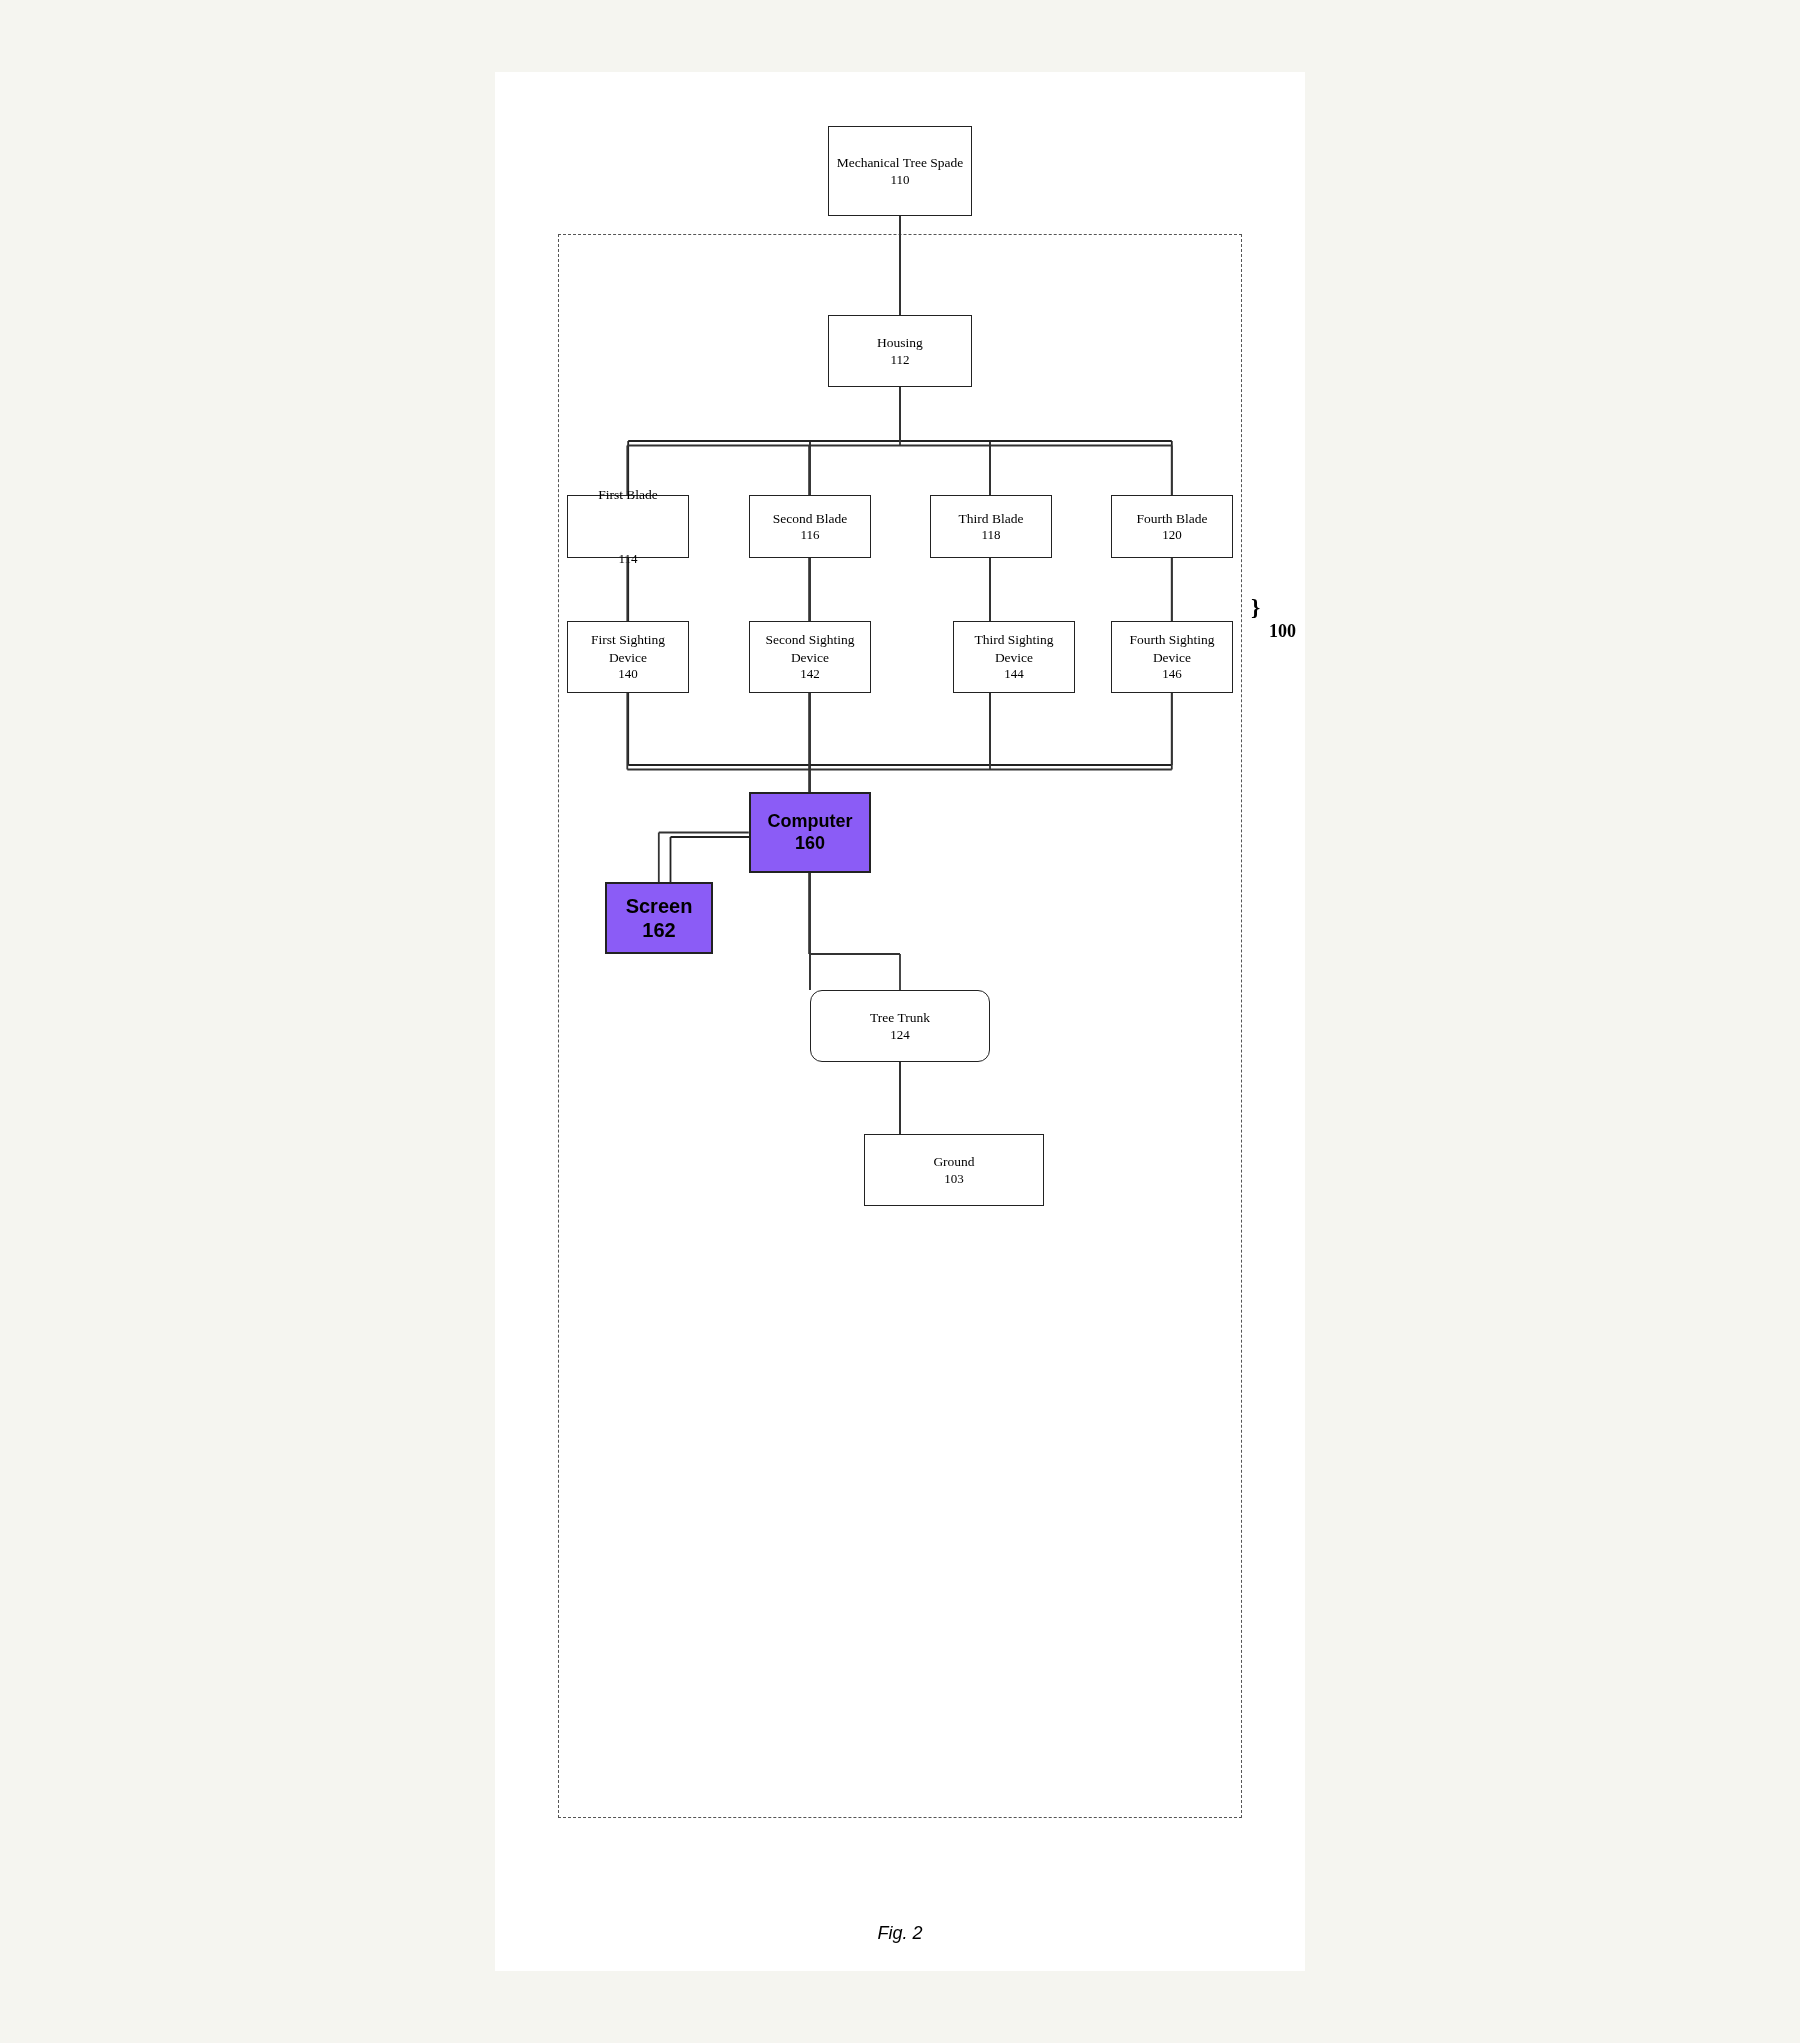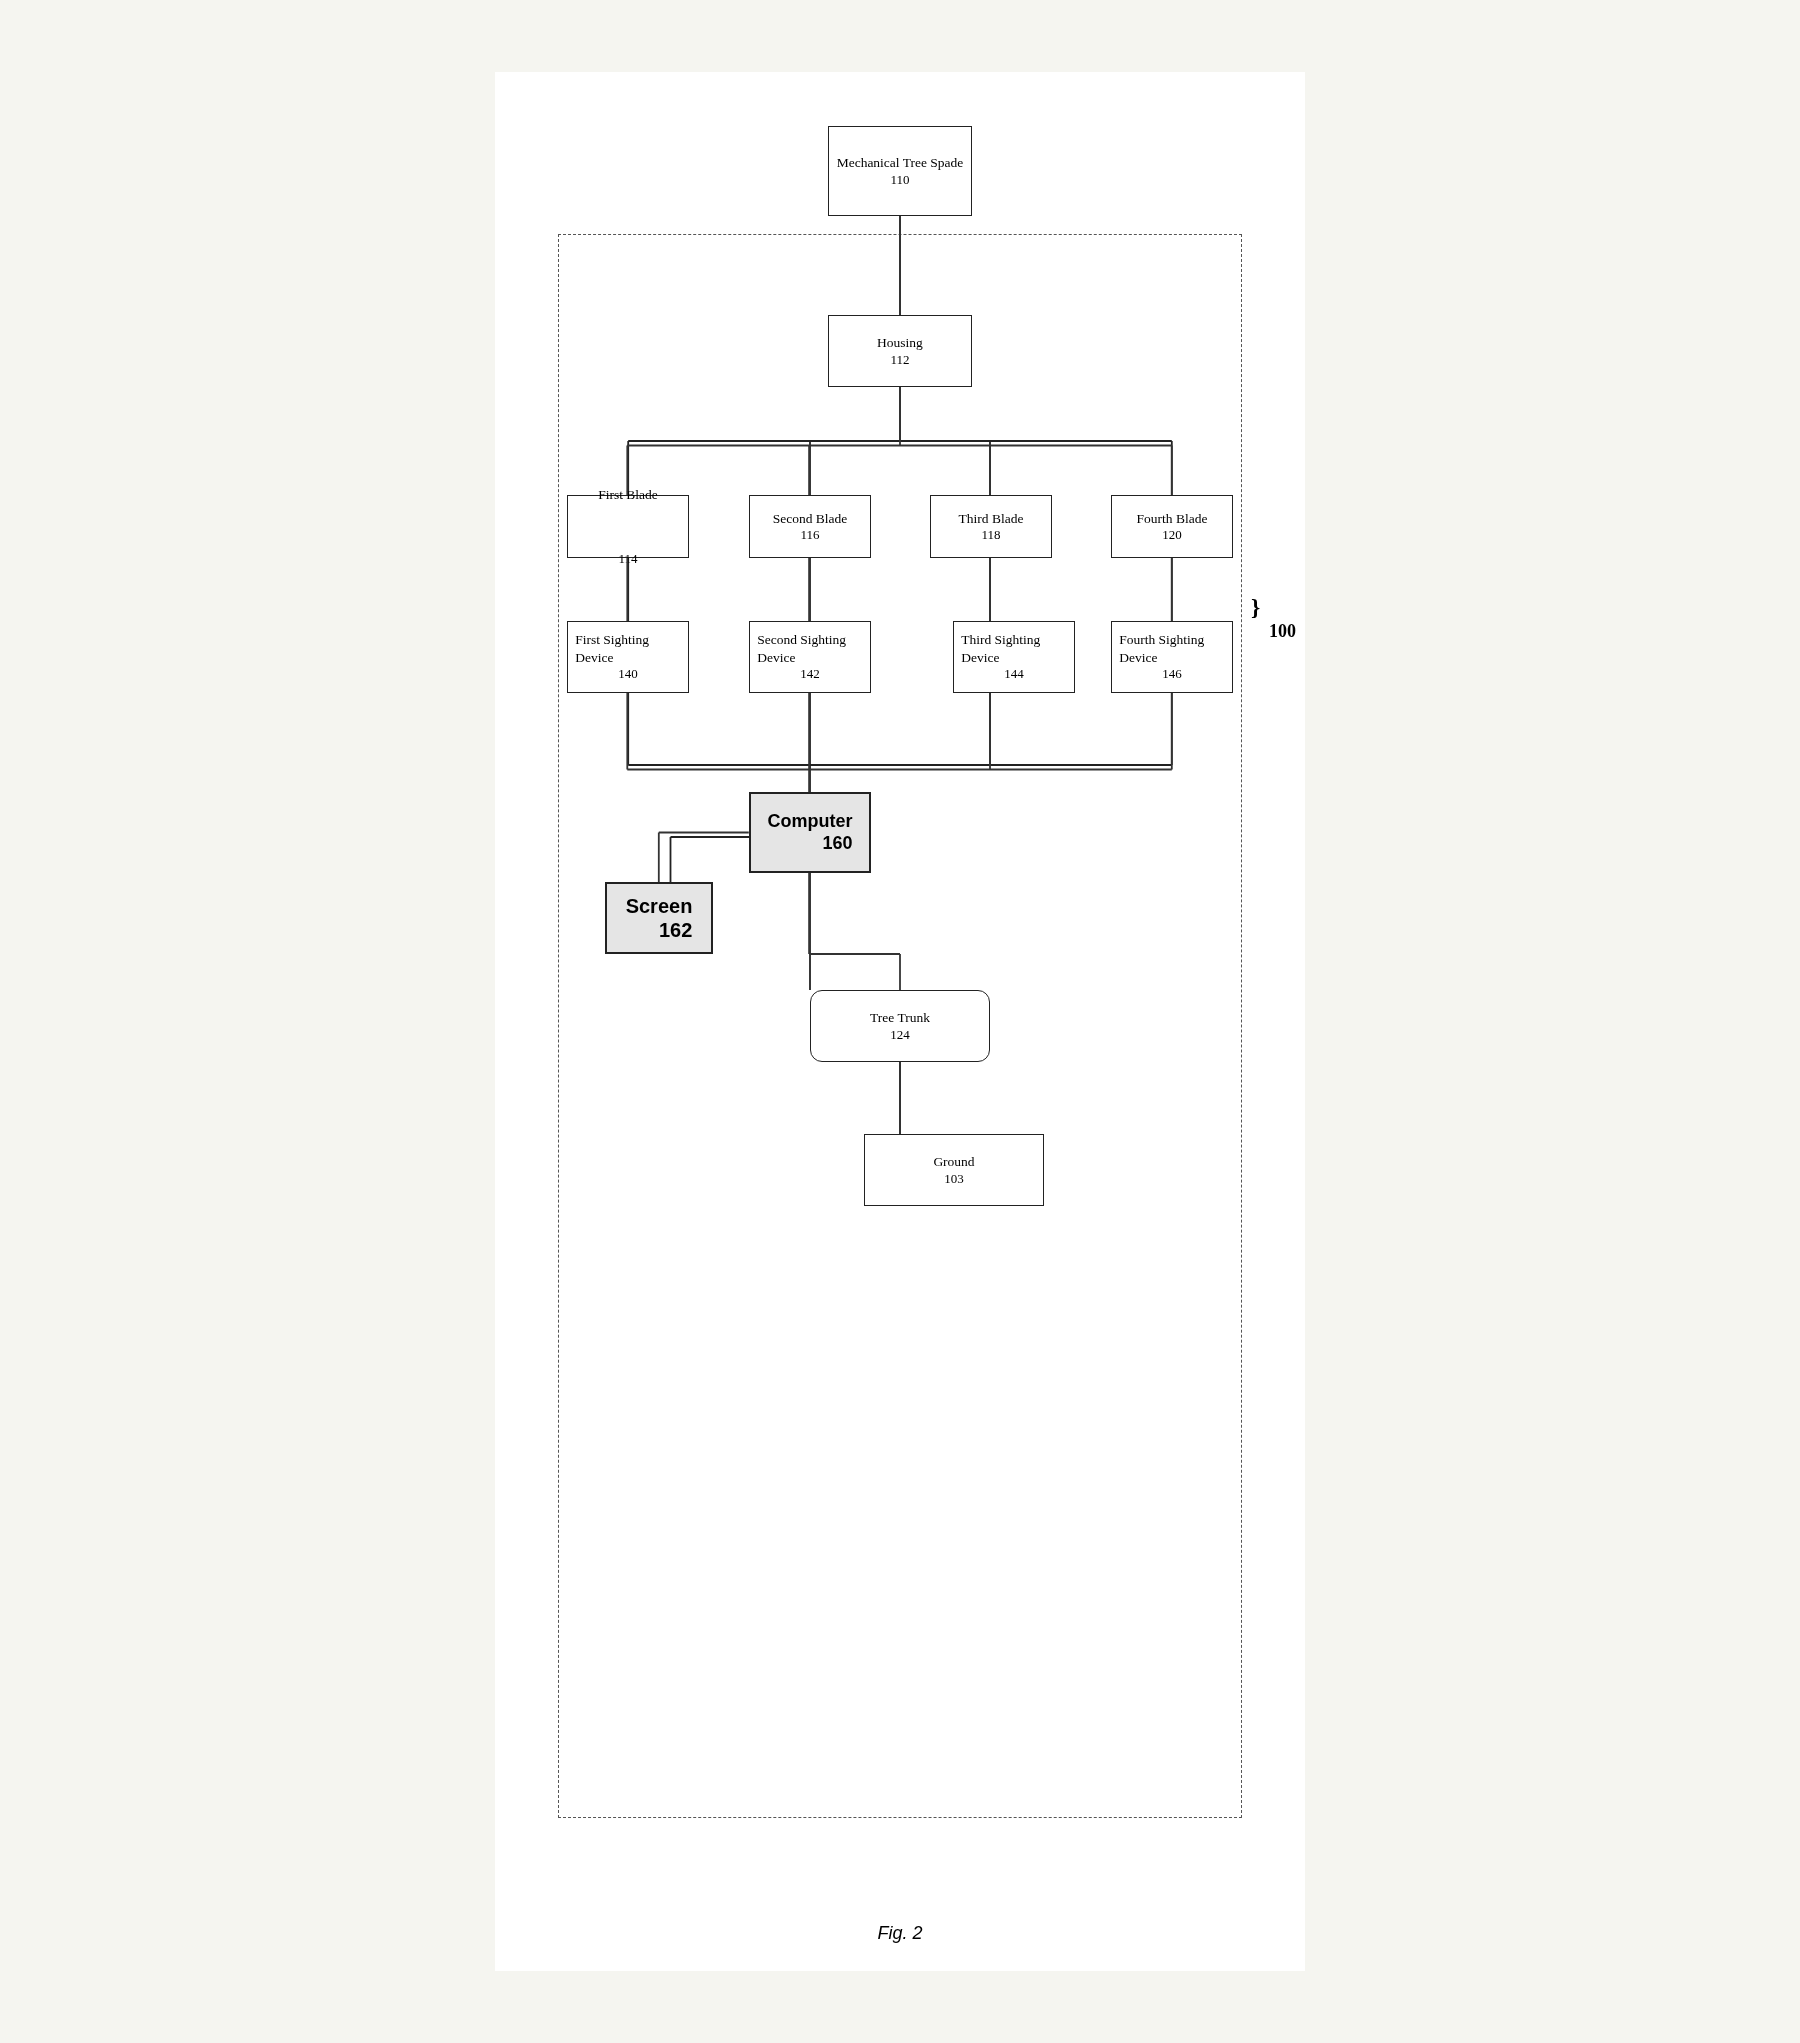--- a/index.html
+++ b/index.html
@@ -24,36 +24,37 @@
       margin: 0 auto;
     }
     .box {
       position: absolute;
       border: 1.8px solid #222;
       background: white;
       display: flex;
       flex-direction: column;
       align-items: center;
       justify-content: center;
+      text-align: center;
       font-size: 13.5px;
       line-height: 1.3;
       padding: 5.4px 7.2px;
     }
     .box .num {
       font-size: 13px;
     }
     .box-handwritten {
       position: absolute;
       border: 2.7px solid #222;
-      background: #e5e5e5;
+      background: #8b5cf6;
       display: flex;
       flex-direction: column;
       align-items: center;
       justify-content: center;
-      text-align: right;
+      text-align: center;
       font-family: 'Comic Sans MS', cursive, sans-serif;
       font-size: 20px;
       font-weight: bold;
       line-height: 1.2;
       padding: 5.4px 7.2px;
     }
     .dashed-rect {
       position: absolute;
       border: 1.8px dashed #555;
       background: transparent;

